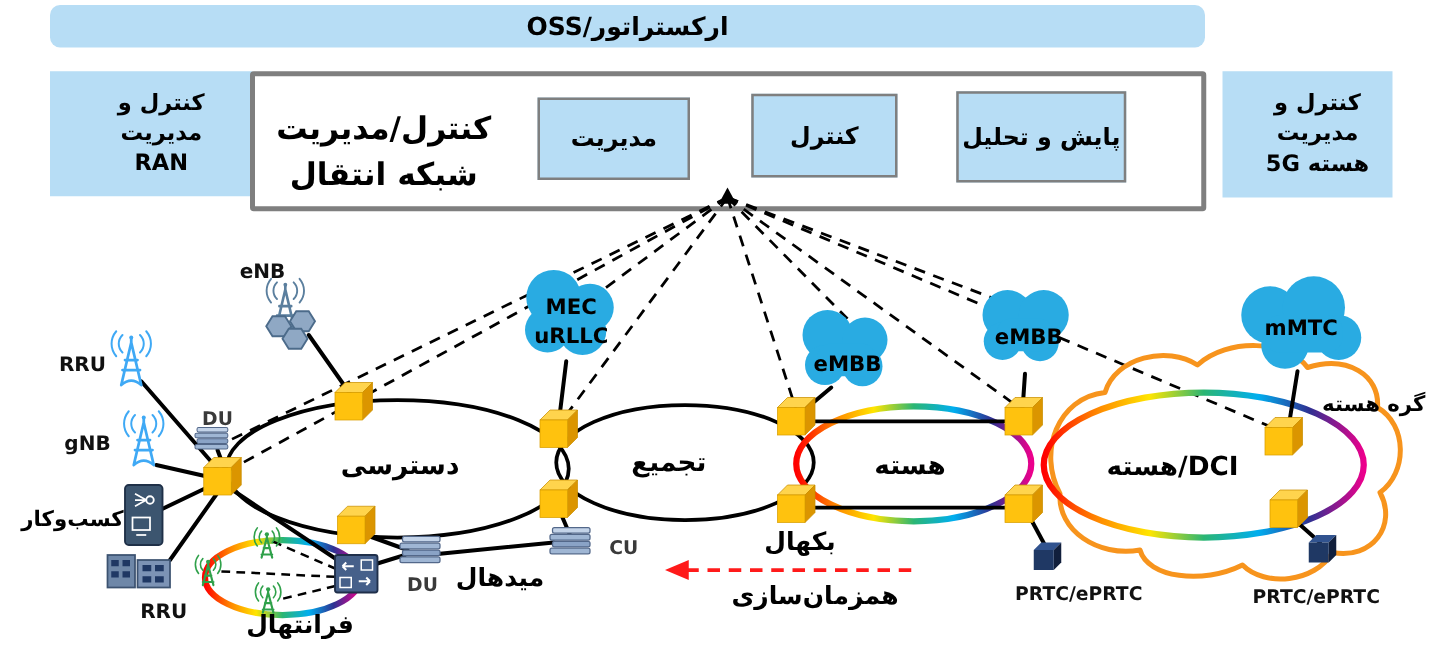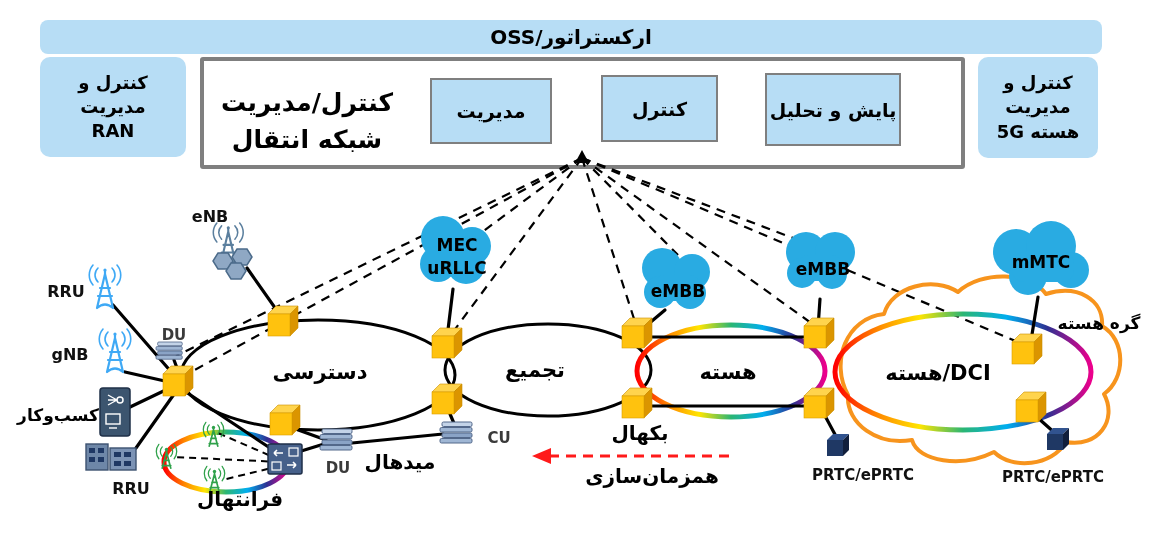--- a/index.html
+++ b/index.html
@@ -1,22 +1,22 @@
 <!DOCTYPE html>
 <html lang="fa"><head>
 <meta charset="utf-8">
 <style>
   html,body{margin:0;padding:0;background:#fff;}
   .stage{position:relative;width:1157px;height:536px;background:#ffffff;
          font-family:"DejaVu Sans",sans-serif;overflow:hidden;}
   .hdr{position:absolute;display:flex;align-items:center;justify-content:center;
        text-align:center;color:#000;font-weight:bold;white-space:pre-line;}
   .bluefill{background:#b7ddf5;}
-  .rounded{border-radius:10px;}
-  .oss-bar{left:40px;top:20px;width:1062px;height:34px;border-radius:8px;font-size:20px;}
+  .rounded{border-radius:0;padding-left:16px;}
+  .oss-bar{left:40px;top:4px;width:924px;height:34px;border-radius:8px;font-size:20px;}
   .ran-box{left:40px;top:57px;width:146px;height:100px;font-size:18px;line-height:1.35;}
   .transport-box{left:200px;top:57px;width:757px;height:104px;background:#fff;
                  border:4px solid #7f7f7f;border-radius:3px;}
   .transport-title{left:212px;top:82px;width:190px;height:78px;font-size:25px;line-height:1.5;}
   .inner-box{position:absolute;display:flex;align-items:center;justify-content:center;
              background:#b7ddf5;border:2px solid #7f7f7f;font-weight:bold;font-size:19px;color:#000;}
   .mgmt-box{left:430px;top:78px;width:118px;height:62px;}
   .ctrl-box{left:601px;top:75px;width:113px;height:63px;}
   .mon-box{left:765px;top:73px;width:132px;height:69px;}
   .core5g-box{left:978px;top:57px;width:120px;height:101px;font-size:18px;line-height:1.35;}

